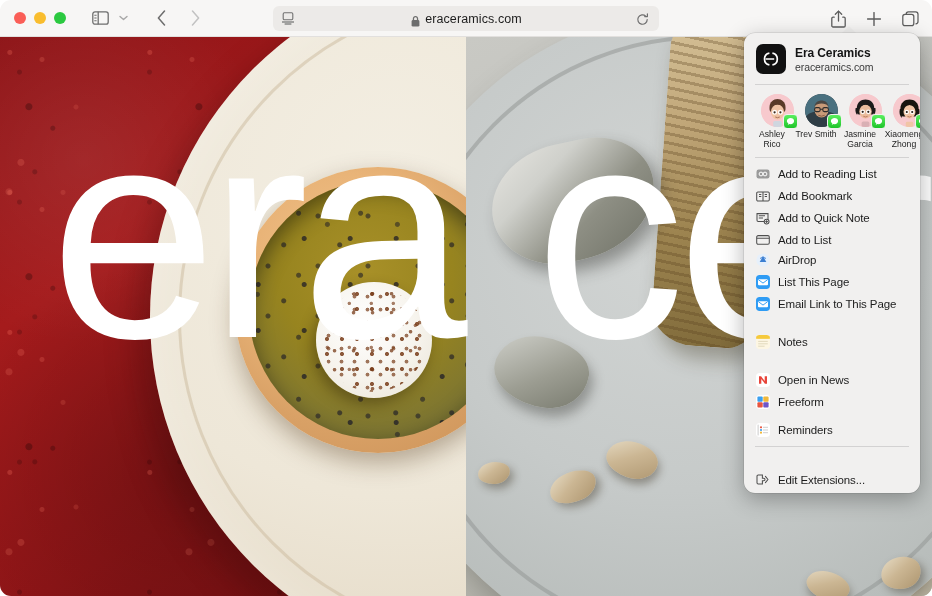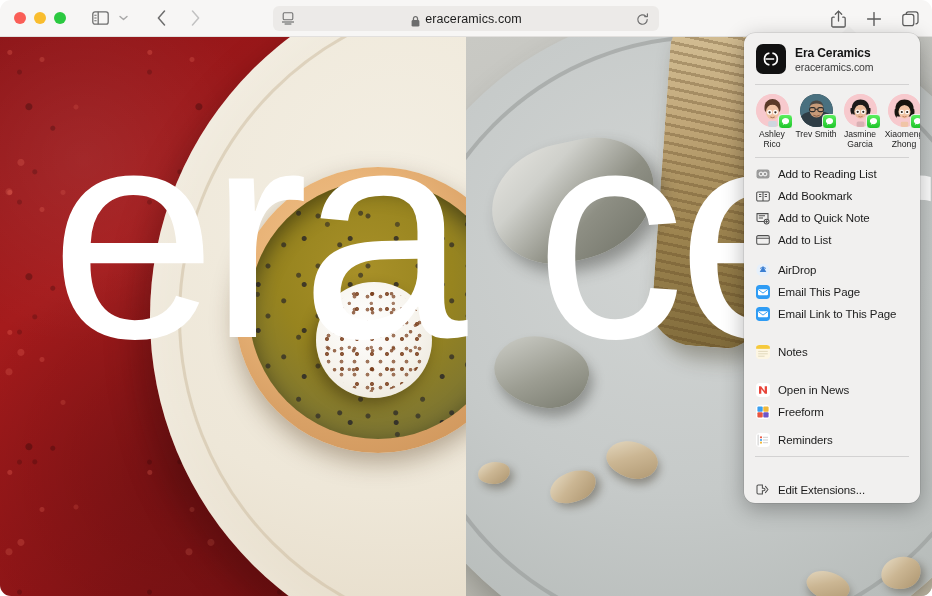--- a/index.html
+++ b/index.html
@@ -256,21 +256,21 @@
   #site-meta { display: flex; flex-direction: column; gap: 1px; min-width:0; }
   #site-name { font-size: 12px; font-weight: bold; color: #141414; letter-spacing: -.1px; }
   #site-url  { font-size: 10.5px; color: #3a3a3a; letter-spacing: -.1px; }
 
   .pop-divider { height: 1px; background: rgba(0,0,0,.12); margin: 0 11px; }
 
   
   #popover-contacts {
     display: flex; padding: 9px 6px 8px 6px; gap: 0;
   }
-  .contact { flex: 1; display: flex; flex-direction: column; align-items: center; gap: 3px; }
+  .contact { flex: 1; display: flex; flex-direction: column; align-items: flex-end; gap: 3px; }
   .avatar-wrap { position: relative; width: 33px; height: 33px; }
   .avatar {
     width: 33px; height: 33px; border-radius: 50%;
     overflow: hidden; position: relative;
   }
   .badge {
     position: absolute; right: -4px; bottom: -2px;
     width: 15px; height: 15px; border-radius: 4px;
     background: linear-gradient(180deg,#5bef5f 0%, #1fc42a 100%);
     border: 1.5px solid #f1f0ef;
@@ -586,40 +586,40 @@
       <div class="pop-item" style="margin-top:6px">
         <span class="pop-icon">
           <svg width="14" height="12" viewBox="0 0 14 12" fill="none" stroke="#4f4f4f" stroke-width="1.05">
             <rect x="0.7" y="1.6" width="12.6" height="8.6" rx="1.4"></rect>
             <line x1="0.7" y1="4.3" x2="13.3" y2="4.3"></line>
           </svg>
         </span>
         <span class="pop-label">Add to List</span>
       </div>
 
-      <div class="pop-item" style="margin-top:14px">
+      <div class="pop-item" style="margin-top:4px">
         <span class="pop-icon">
           <svg width="14" height="14" viewBox="0 0 14 14">
             <circle cx="7" cy="7" r="6.6" fill="#e6f0fb"></circle>
             <path d="M7 3.1 10.3 9H3.7z" fill="#3c7fd2"></path>
             <path d="M4.3 5.2a3.9 3.9 0 0 1 5.4 0" fill="none" stroke="#3c7fd2" stroke-width=".9" stroke-linecap="round"></path>
           </svg>
         </span>
         <span class="pop-label">AirDrop</span>
       </div>
 
       <div class="pop-item" style="margin-top:6px">
         <span class="pop-icon">
           <svg width="14" height="14" viewBox="0 0 14 14">
             <rect width="14" height="14" rx="3.2" fill="#2f9cf4"></rect>
             <rect x="2" y="4.2" width="10" height="6" rx="1" fill="#fff"></rect>
             <path d="M2.3 4.6 7 8.1l4.7-3.5" fill="none" stroke="#2f9cf4" stroke-width=".95"></path>
           </svg>
         </span>
-        <span class="pop-label">Email This Page</span>
+        <span class="pop-label">List This Page</span>
       </div>
 
       <div class="pop-item" style="margin-top:6px">
         <span class="pop-icon">
           <svg width="14" height="14" viewBox="0 0 14 14">
             <rect width="14" height="14" rx="3.2" fill="#2f9cf4"></rect>
             <rect x="2" y="4.2" width="10" height="6" rx="1" fill="#fff"></rect>
             <path d="M2.3 4.6 7 8.1l4.7-3.5" fill="none" stroke="#2f9cf4" stroke-width=".95"></path>
           </svg>
         </span>

